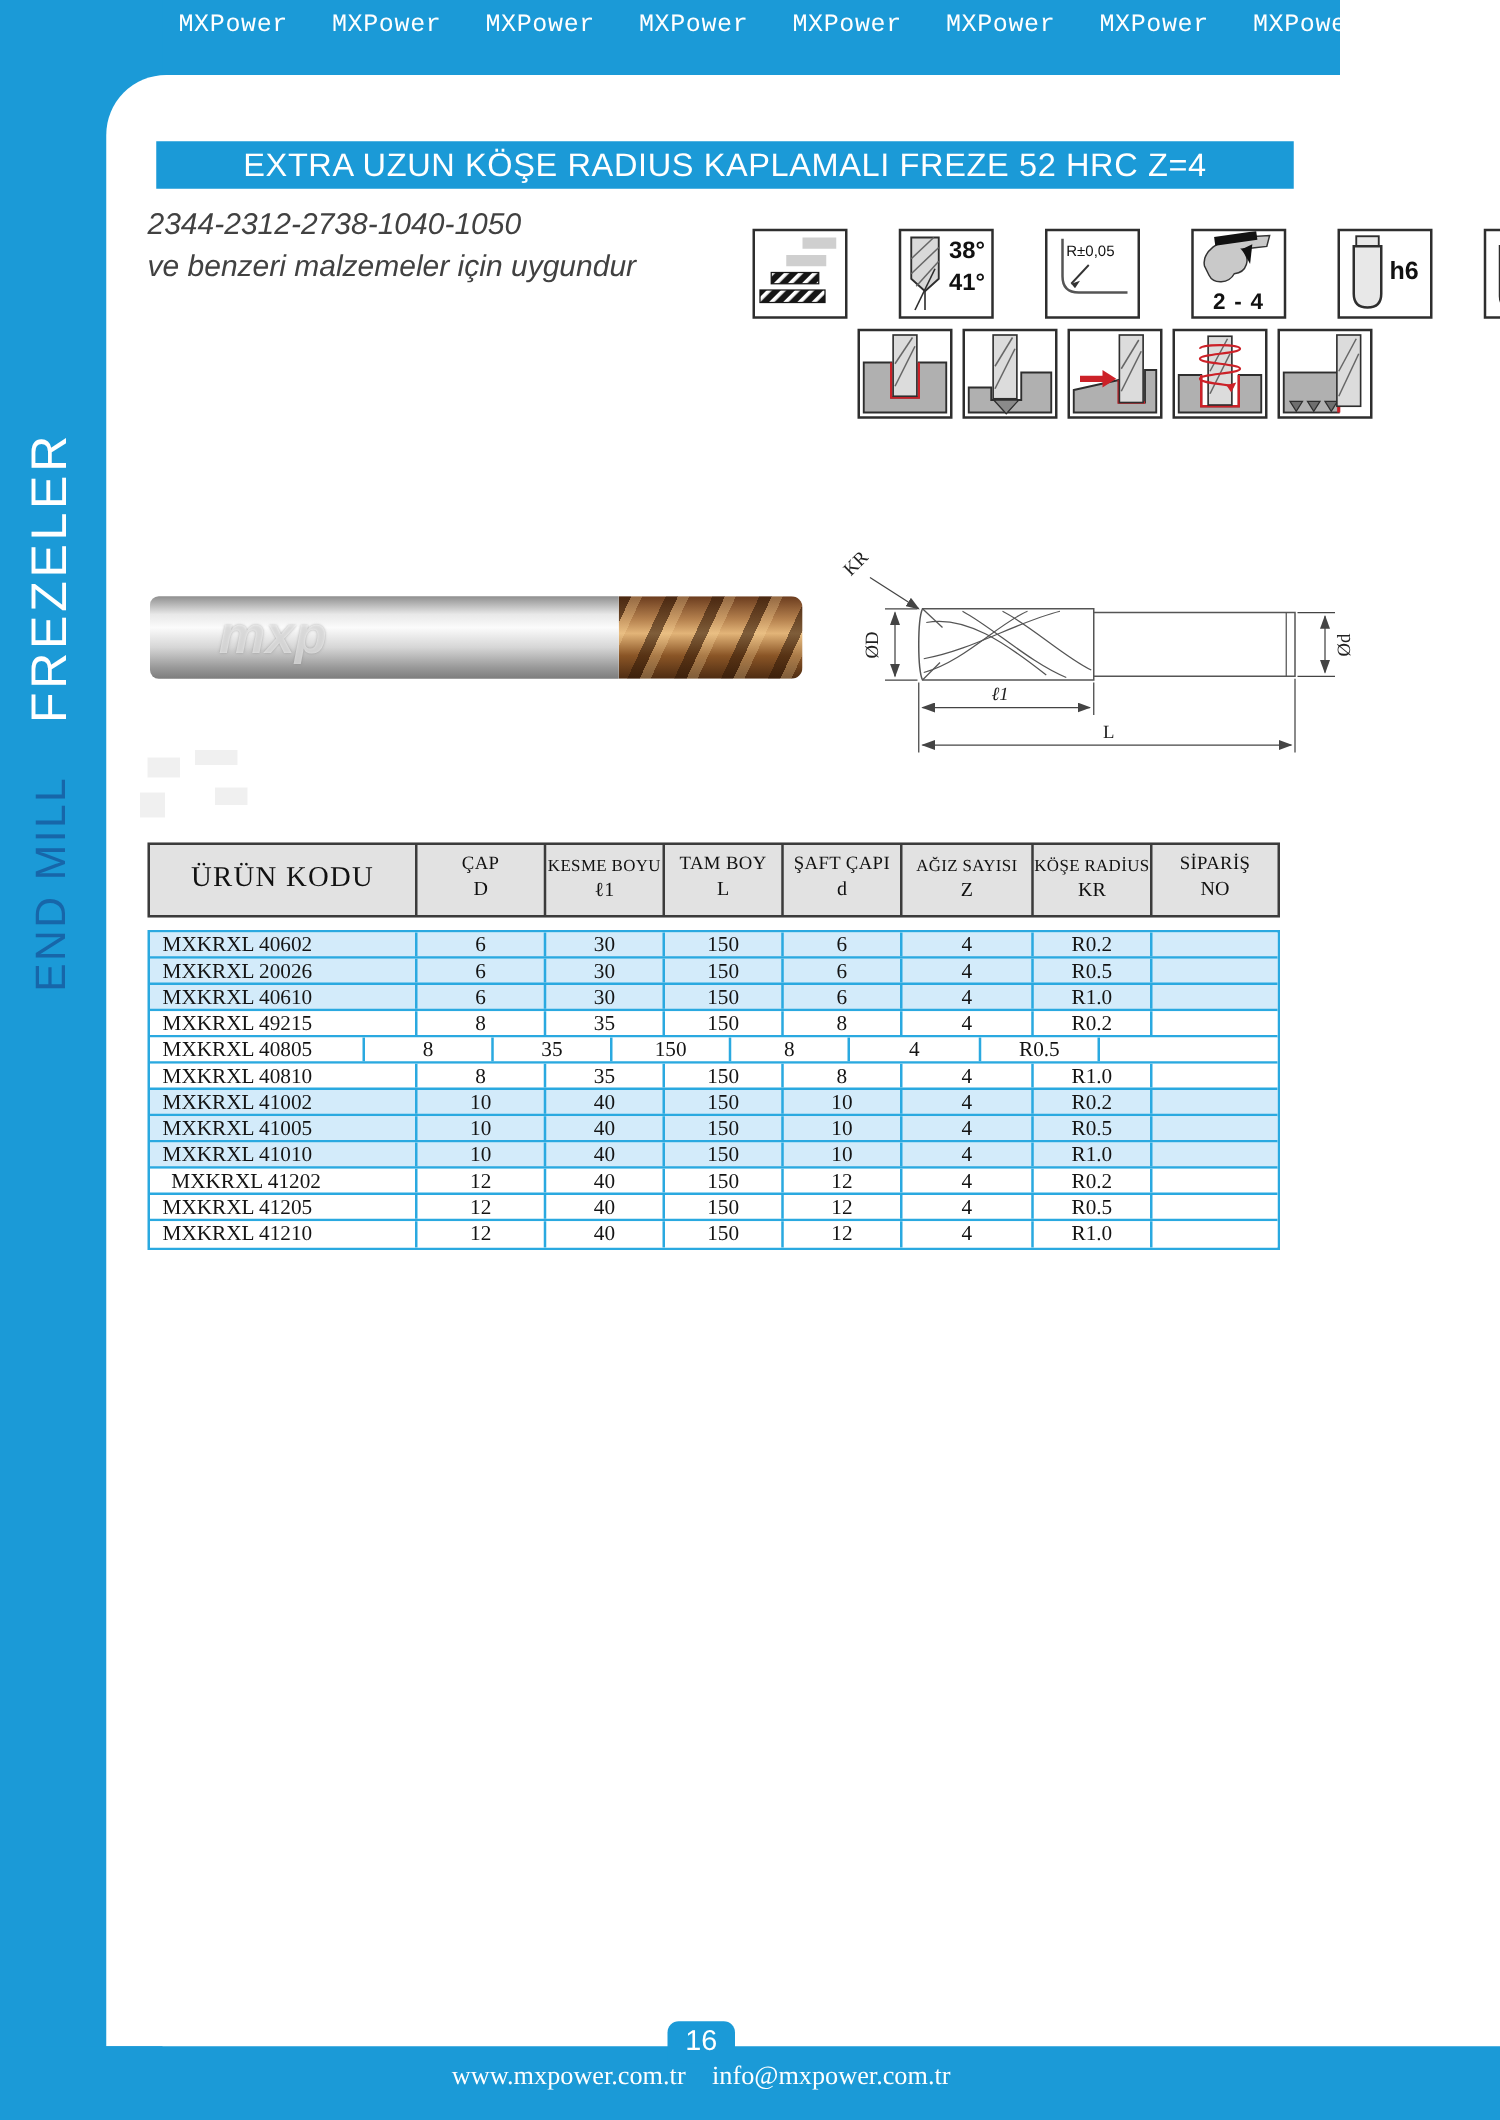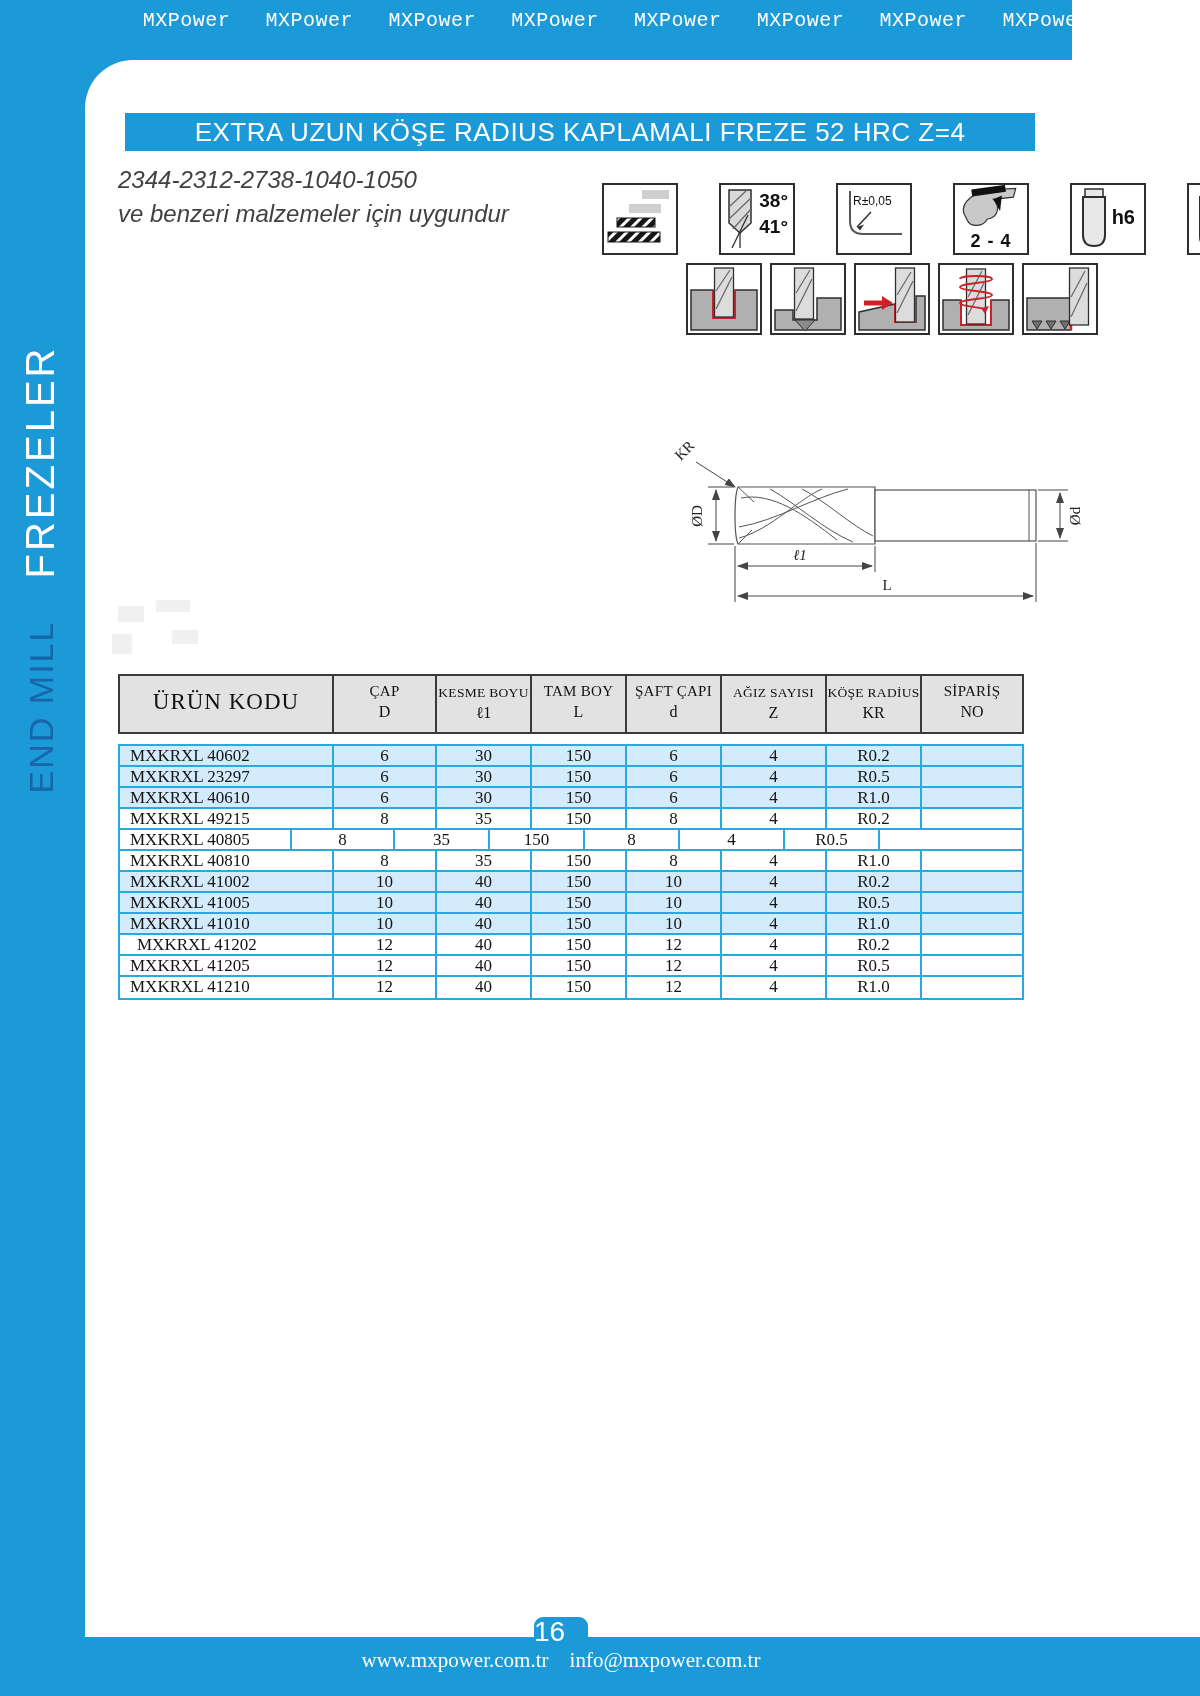--- a/index.html
+++ b/index.html
@@ -90,21 +90,21 @@
   .td:last-child{border-right:none;}
   .td-code{text-align:left;padding-left:10px;}
 
   
   .footer-band{position:absolute;left:0;top:1637px;width:1200px;height:59px;background:var(--cyan);}
   .site{position:absolute;left:320px;top:11px;width:270px;text-align:center;color:#fff;
         font-family:"Liberation Serif",serif;font-size:21px;}
   .mail{position:absolute;left:530px;top:11px;width:270px;text-align:center;color:#fff;
         font-family:"Liberation Serif",serif;font-size:21px;}
   .page-tab{position:absolute;left:534px;top:1617px;width:54px;height:34px;background:var(--cyan);
-            border-radius:9px 9px 0 0;text-align:left;color:#fff;font-size:28px;line-height:30px;}
+            border-radius:9px 9px 0 0;text-align:center;color:#fff;font-size:23px;line-height:30px;}
 </style>
 </head>
 <body>
 
 <div class="page">
 
   <div class="top-band">
     <div class="logo-row">
         <span>MXPower</span>
         <span>MXPower</span>
@@ -257,20 +257,26 @@
         <path d="M8,56 L18,56 L13,64 Z" fill="#6f6f6f" stroke="#2e2e2e"></path>
         <path d="M22,56 L32,56 L27,64 Z" fill="#6f6f6f" stroke="#2e2e2e"></path>
         <path d="M36,56 L46,56 L41,64 Z" fill="#6f6f6f" stroke="#2e2e2e"></path>
         <rect x="45.5" y="3" width="19" height="57" fill="#dcdcdc" stroke="#2e2e2e" stroke-width="1.3"></rect>
         <line x1="47" y1="52" x2="63" y2="18" stroke="#666" stroke-width="1.2"></line>
         <line x1="47" y1="32" x2="61" y2="6" stroke="#666" stroke-width="1.2"></line>
       </svg>
     </div>
   </div>
 
+  <div class="photo">
+    <div class="shank">
+      <span class="shank-logo">mxp</span>
+    </div>
+    <div class="flutes"></div>
+  </div>
 
   <svg class="drawing" width="450" height="180" viewBox="0 0 450 180">
     <defs>
       <marker id="arr" markerWidth="11" markerHeight="8" refX="10" refY="4" orient="auto-start-reverse">
         <path d="M0,0 L11,4 L0,8 Z" fill="#444"></path>
       </marker>
     </defs>
 
     <path d="M88,55 H225 V112 H88 C84,103 84,64 88,55 Z" fill="#fff" stroke="#555" stroke-width="1.2"></path>
     <path d="M89,106 C120,98 150,66 172,57" fill="none" stroke="#555" stroke-width="1"></path>
@@ -346,21 +352,21 @@
         <div class="td td-code" style="width: 214px;">MXKRXL 40602</div>
         <div class="td" style="width: 103px;">6</div>
         <div class="td" style="width: 95px;">30</div>
         <div class="td" style="width: 95px;">150</div>
         <div class="td" style="width: 95px;">6</div>
         <div class="td" style="width: 105px;">4</div>
         <div class="td" style="width: 95px;">R0.2</div>
         <div class="td" style="width: 100px;"></div>
       </div>
       <div class="tr tr-blue">
-        <div class="td td-code" style="width: 214px;">MXKRXL 23297</div>
+        <div class="td td-code" style="width: 214px;">MXKRXL 20026</div>
         <div class="td" style="width: 103px;">6</div>
         <div class="td" style="width: 95px;">30</div>
         <div class="td" style="width: 95px;">150</div>
         <div class="td" style="width: 95px;">6</div>
         <div class="td" style="width: 105px;">4</div>
         <div class="td" style="width: 95px;">R0.5</div>
         <div class="td" style="width: 100px;"></div>
       </div>
       <div class="tr tr-blue">
         <div class="td td-code" style="width: 214px;">MXKRXL 40610</div>

